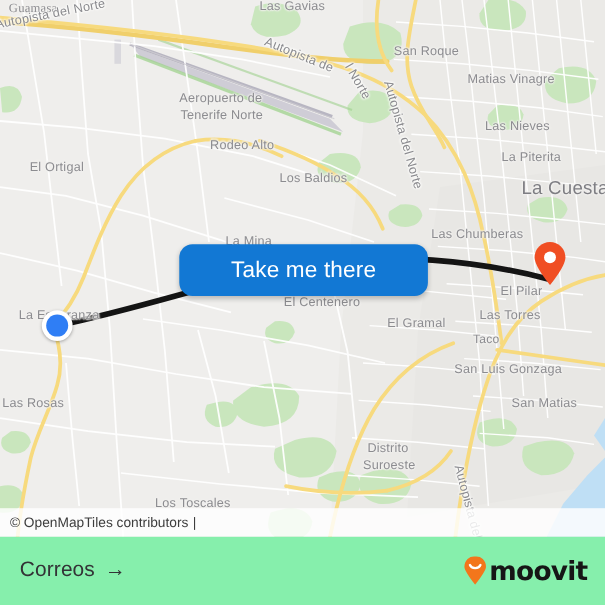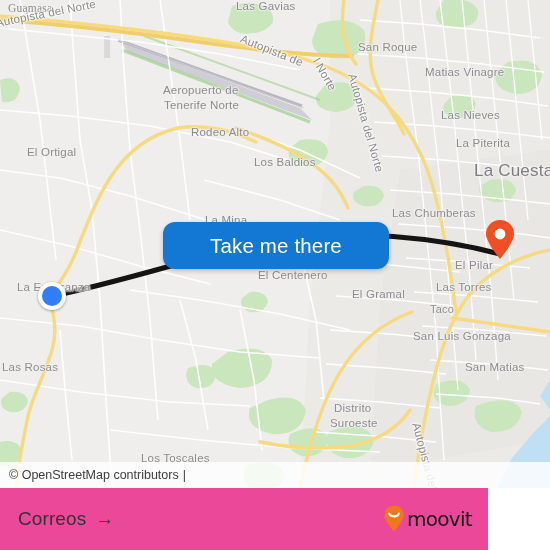--- a/index.html
+++ b/index.html
@@ -102,22 +102,22 @@
     padding-left: 9px;
     font-size: 12.5px;
     color: #3d3d3d;
   }
   #attribution .sep { margin: 0 4px; color: #3d3d3d; }
 
   
   #footer {
     position: absolute;
     left: 0; top: 488px;
-    width: 488px; height: 62px;
-    background: #ec4899;
+    width: 550px; height: 62px;
+    background: #86efac;
     display: flex;
     align-items: center;
   }
   #route-summary {
     position: absolute;
     left: 18px;
     display: flex;
     align-items: center;
     font-size: 19px;
     color: #333336;
@@ -129,22 +129,22 @@
     color: #333336;
   }
   #moovit-logo {
     position: absolute;
     right: 16px;
     display: flex;
     align-items: center;
     gap: 2px;
   }
   #moovit-wordmark {
-    font-size: 20px;
-    font-weight: normal;
+    font-size: 24px;
+    font-weight: bold;
     color: #161616;
     letter-spacing: -0.7px;
     font-family: "DejaVu Sans", sans-serif;
   }
 </style>
 </head>
 <body>
 
 <div id="app">
 
@@ -323,21 +323,21 @@
     <div id="dest-marker">
       <svg width="32" height="40" viewBox="0 0 32 40">
         <path d="M16,39 C16,39 2,22.5 2,14 A14,14 0 1,1 30,14 C30,22.5 16,39 16,39 Z" fill="#f04e23"></path>
         <circle cx="16" cy="14" r="5.4" fill="#ffffff"></circle>
       </svg>
     </div>
 
     <button id="take-me-there">Take me there</button>
 
     <div id="attribution">
-      <span>© OpenStreetMap contributors</span>
+      <span>© OpenMapTiles contributors</span>
       <span class="sep">|</span>
     </div>
   </div>
 
   <div id="footer">
     <div id="route-summary">
       <span>Correos</span>
       <span class="arrow">→</span>
     </div>
 

